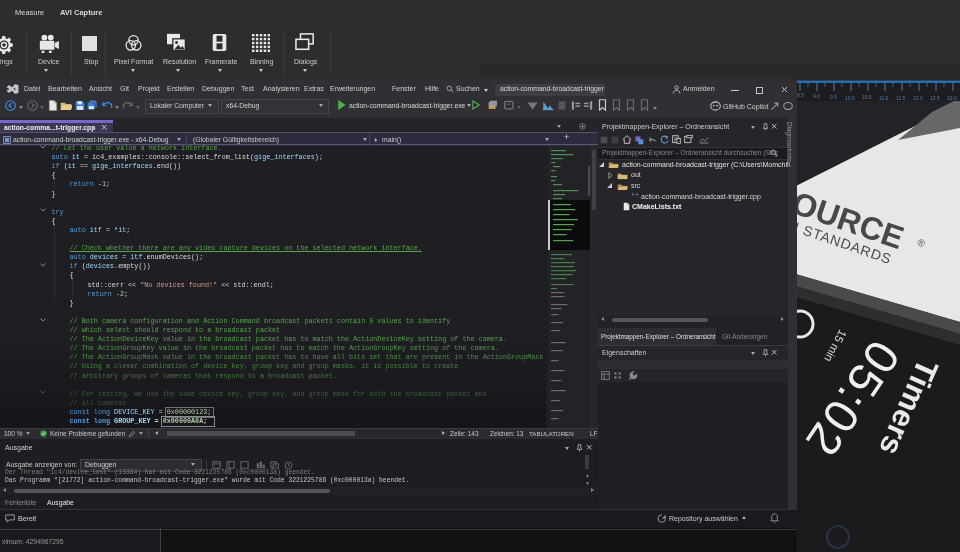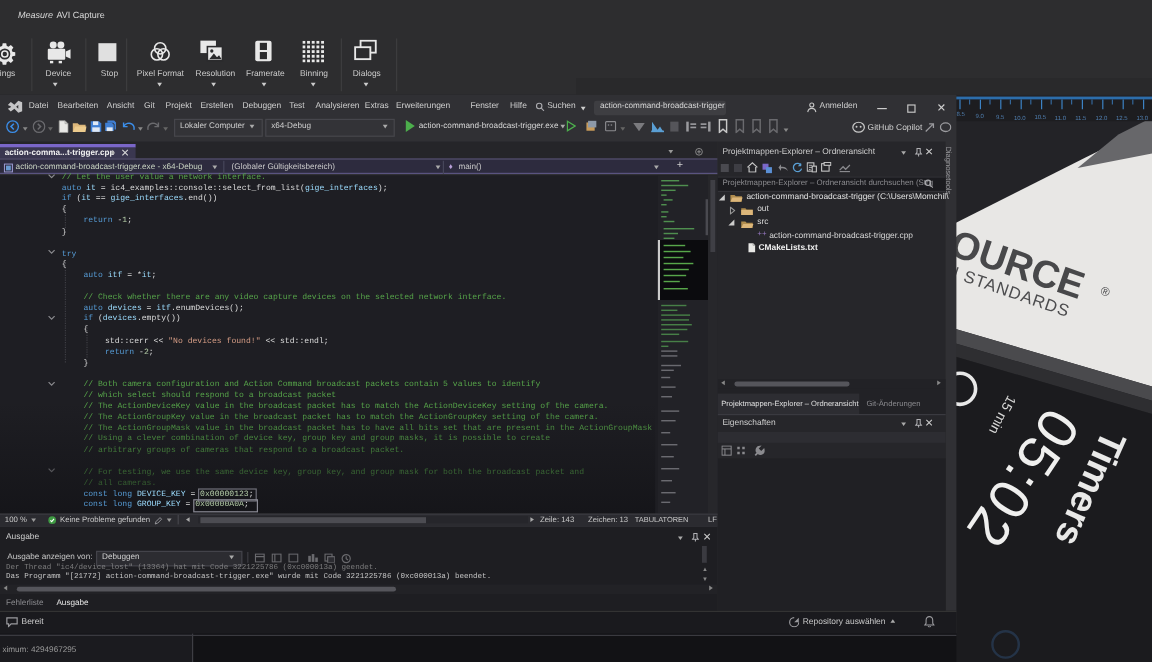--- a/index.html
+++ b/index.html
@@ -73,22 +73,22 @@
         <text x="879" y="100">11.0</text>
       <text x="896" y="100">11.5</text>
         <text x="913" y="100">12.0</text>
         <text x="930" y="100">12.5</text>
       <text x="947" y="100">13.0</text>
     </g>
   </svg>
 
   <div class="abs" id="topband" style="left:0;top:0;width:960px;height:79px;background:#2d2d2f;"></div>
   <div class="abs" style="left:480px;top:65px;width:480px;height:14px;background:#29292b;"></div>
-  <div class="t" style="left:15px;top:8px;font-size:7.5px;color:#d8d8d8;font-style:italic;">Measure</div>
-  <div class="t" style="left:47px;top:8px;font-size:7.5px;color:#d8d8d8;">AVI Capture</div>
+  <div class="t" style="left:15px;top:8px;font-size:7.5px;color:#d8d8d8;">Measure</div>
+  <div class="t" style="left:60px;top:8px;font-size:7.5px;color:#d8d8d8;font-weight:bold;">AVI Capture</div>
   <div id="icbar">
 
     <div class="abs" style="left:26px;top:32px;width:1px;height:44px;background:#3c3c3e;"></div>
     <div class="abs" style="left:71px;top:32px;width:1px;height:44px;background:#3c3c3e;"></div>
     <div class="abs" style="left:105px;top:32px;width:1px;height:44px;background:#3c3c3e;"></div>
     <div class="abs" style="left:284px;top:32px;width:1px;height:44px;background:#3c3c3e;"></div>
     <div class="abs" style="left:330px;top:32px;width:1px;height:44px;background:#3c3c3e;"></div>
 
     <svg class="abs" style="left:-7px;top:34px;" width="22" height="22" viewBox="0 0 24 24">
       <path fill="#e8e8e8" d="M12 8.5a3.5 3.5 0 1 0 0 7 3.5 3.5 0 0 0 0-7zm0 5.5a2 2 0 1 1 0-4 2 2 0 0 1 0 4z"></path>
@@ -397,38 +397,38 @@
 
     <div class="cl c" style="left:51.5px;top:144px;">// Let the user value a network interface.</div>
     <div class="cl" style="left:51.5px;top:153.1px;"><span class="k">auto</span> <span class="v">it</span> = ic4_examples::console::select_from_list(<span class="v">gige_interfaces</span>);</div>
     <div class="cl" style="left:51.5px;top:162.2px;"><span class="k">if</span> (<span class="v">it</span> == <span class="v">gige_interfaces</span>.end())</div>
     <div class="cl" style="left:51.5px;top:171.3px;">{</div>
     <div class="cl" style="left:69.5px;top:180.4px;"><span class="k">return</span> -<span class="n">1</span>;</div>
     <div class="cl" style="left:51.5px;top:189.5px;">}</div>
     <div class="cl" style="left:51.5px;top:207.7px;"><span class="k">try</span></div>
     <div class="cl" style="left:51.5px;top:216.8px;">{</div>
     <div class="cl" style="left:69.5px;top:225.9px;"><span class="k">auto</span> <span class="v">itf</span> = *<span class="v">it</span>;</div>
-    <div class="cl c" style="left:69.5px;top:244.1px;">// Check whether there are any video capture devices on the selected network interface.</div>
+    <div class="cl c" style="left:69.5px;top:244.1px;text-decoration:underline;">// Check whether there are any video capture devices on the selected network interface.</div>
     <div class="cl" style="left:69.5px;top:253.2px;"><span class="k">auto</span> <span class="v">devices</span> = <span class="v">itf</span>.enumDevices();</div>
     <div class="cl" style="left:69.5px;top:262.3px;"><span class="k">if</span> (<span class="v">devices</span>.empty())</div>
     <div class="cl" style="left:69.5px;top:271.4px;">{</div>
     <div class="cl" style="left:87.5px;top:280.5px;">std::cerr &lt;&lt; <span class="s">"No devices found!"</span> &lt;&lt; std::endl;</div>
     <div class="cl" style="left:87.5px;top:289.6px;"><span class="k">return</span> -<span class="n">2</span>;</div>
     <div class="cl" style="left:69.5px;top:298.7px;">}</div>
     <div class="cl c" style="left:69.5px;top:316.9px;">// Both camera configuration and Action Command broadcast packets contain 5 values to identify</div>
     <div class="cl c" style="left:69.5px;top:326px;">// which select should respond to a broadcast packet</div>
     <div class="cl c" style="left:69.5px;top:335.1px;">// The ActionDeviceKey value in the broadcast packet has to match the ActionDeviceKey setting of the camera.</div>
     <div class="cl c" style="left:69.5px;top:344.2px;">// The ActionGroupKey value in the broadcast packet has to match the ActionGroupKey setting of the camera.</div>
     <div class="cl c" style="left:69.5px;top:353.3px;">// The ActionGroupMask value in the broadcast packet has to have all bits set that are present in the ActionGroupMask</div>
     <div class="cl c" style="left:69.5px;top:362.4px;">// Using a clever combination of device key, group key and group masks, it is possible to create</div>
     <div class="cl c" style="left:69.5px;top:371.5px;">// arbitrary groups of cameras that respond to a broadcast packet.</div>
     <div class="cl c" style="left:69.5px;top:389.7px;">// For testing, we use the same device key, group key, and group mask for both the broadcast packet and</div>
     <div class="cl c" style="left:69.5px;top:398.8px;">// all cameras.</div>
     <div class="cl" style="left:69.5px;top:407.9px;z-index:6;"><span class="k">const</span> <span class="k">long</span> <span class="v">DEVICE_KEY</span> = <span class="n">0x00000123</span>;</div>
-    <div class="cl" style="left:69.5px;top:417px;z-index:6;"><span class="k">const</span> <span class="k">long</span> <span class="v">GROUP_KEY</span> = <span class="n">0x00000A0A</span>;</div>
+    <div class="cl" style="left:69.5px;top:417px;z-index:6;font-weight:bold;"><span class="k">const</span> <span class="k">long</span> <span class="v">GROUP_KEY</span> = <span class="n">0x00000A0A</span>;</div>
 
     <div class="abs" style="left:0;top:335px;width:546px;height:93px;z-index:5;background:linear-gradient(rgba(18,18,22,0), rgba(18,18,22,0.72));"></div>
 
     <div class="abs" style="left:165px;top:406.5px;width:47px;height:9px;border:1px solid #70707a;z-index:7;"></div>
     <div class="abs" style="left:161px;top:415.8px;width:52px;height:9px;border:1px solid #8a8a94;z-index:7;"></div>
 
     <svg class="abs" style="left:548px;top:146px;z-index:6;" width="42" height="282" viewBox="0 0 42 282">
       <rect x="0" y="0" width="42" height="282" fill="#222227"></rect>
       <g fill="#4f8f4f">
         <rect x="3" y="4" width="15.0" height="1.2"></rect>

